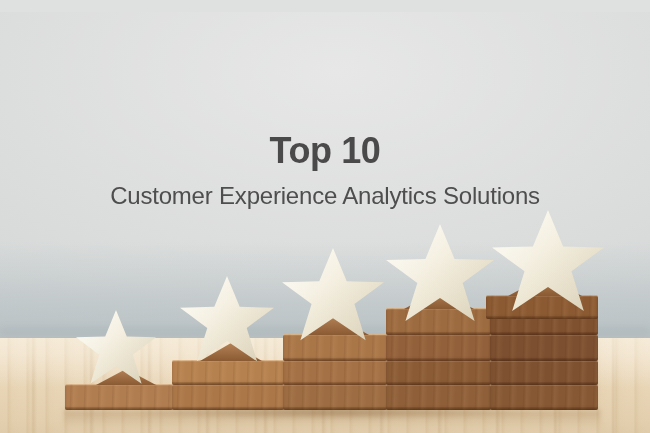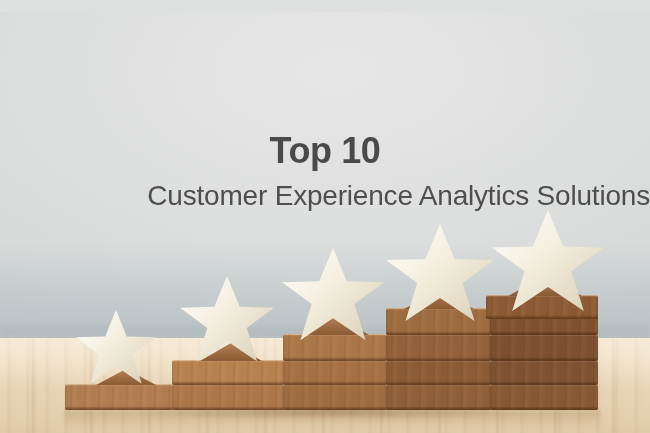--- a/index.html
+++ b/index.html
@@ -60,22 +60,22 @@
 
   
   .title-wrap{position:absolute;left:0;top:0;width:650px;text-align:center;}
   .t-main{
     position:absolute;left:0;top:119px;width:650px;
     font-size:36px;font-weight:bold;letter-spacing:-.4px;
     color:#4a4a4a;line-height:40px;
   }
   .t-sub{
     position:absolute;left:0;top:169px;width:650px;
-    font-size:28px;font-weight:normal;letter-spacing:-.2px;
-    color:#4e4e4e;line-height:30px;text-align:right;
+    font-size:24px;font-weight:normal;letter-spacing:-.2px;
+    color:#4e4e4e;line-height:30px;
   }
 
   
   .stack{position:absolute;left:0;top:0;width:650px;height:433px;}
   .brick{
     position:absolute;
     border-radius:2px;
     box-shadow:inset 0 1px 0 rgba(255,235,205,.30), inset 0 -2px 3px rgba(60,30,10,.26);
   }
   .brick .g{

